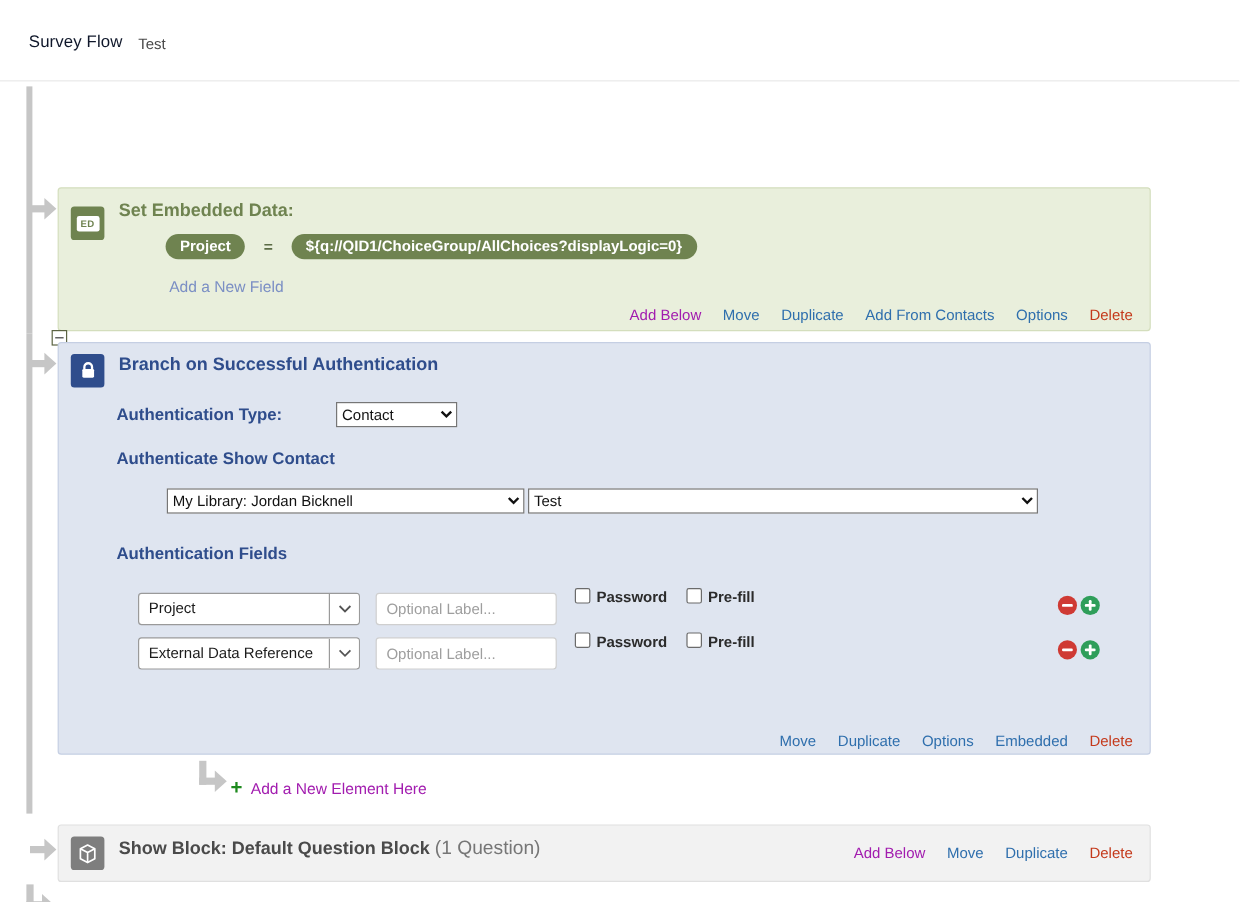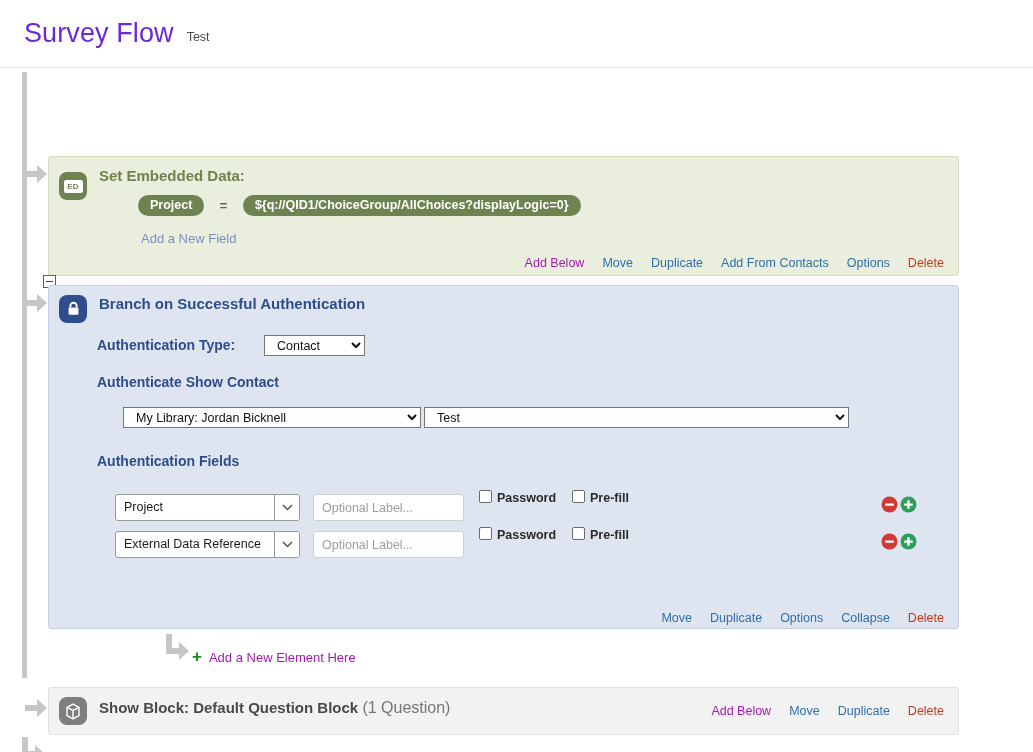--- a/index.html
+++ b/index.html
@@ -14,22 +14,22 @@
   
   #app-header {
     height: 68px;
     border-bottom: 1px solid #e3e3e3;
     display: flex;
     align-items: center;
     padding-left: 24px;
     background: #ffffff;
   }
   #app-header .title {
-    font-size: 27px;
-    color: #6d28d9;
+    font-size: 14px;
+    color: #0f172a;
     font-weight: 400;
     letter-spacing: .1px;
   }
   #app-header .subtitle {
     font-size: 12.5px;
     color: #4a4a4a;
     margin-left: 13px;
     position: relative;
     top: 3px;
   }
@@ -109,21 +109,21 @@
   }
   .el-block {
     background: #f2f2f2;
     border: 1px solid #e0e0e0;
   }
 
   
   .el-icon {
     position: absolute;
     width: 28px; height: 28px;
-    border-radius: 8px;
+    border-radius: 3px;
     display: flex; align-items: center; justify-content: center;
   }
   .icon-ed   { background: #6f8350; }
   .icon-lock { background: #2f4d8c; }
   .icon-block{ background: #7e7e7e; }
 
   .ed-glyph {
     width: 19px; height: 13px;
     background: #ffffff;
     border-radius: 2px;
@@ -197,21 +197,22 @@
   }
   select.q-select {
     position: absolute;
     font-family: "Liberation Sans", sans-serif;
     font-size: 12.5px;
     color: #111;
     background: #ffffff;
     border: 1px solid #767676;
     border-radius: 0;
     height: 21px;
-    padding: 1px 8px;
+    padding: 1px 0;
+    margin-left: 16px;
   }
 
   
   .combo {
     position: absolute;
     height: 27px;
     display: flex;
     background: #ffffff;
     border: 1px solid #9a9a9a;
     border-radius: 3px;
@@ -437,21 +438,21 @@
         <circle cx="8.5" cy="8.5" r="8" fill="#2f9e5a"></circle>
         <rect x="4" y="7.4" width="9" height="2.3" rx="1" fill="#ffffff"></rect>
         <rect x="7.35" y="4" width="2.3" height="9" rx="1" fill="#ffffff"></rect>
       </svg>
     </div>
 
     <div class="actions" style="right:14px;top:325px;">
       <span class="lnk lnk-blue">Move</span>
       <span class="lnk lnk-blue">Duplicate</span>
       <span class="lnk lnk-blue">Options</span>
-      <span class="lnk lnk-blue">Collapse</span>
+      <span class="lnk lnk-blue">Embedded</span>
       <span class="lnk lnk-red">Delete</span>
     </div>
   </div>
 
   <div class="elbow" style="left:166px;top:566px;">
     <div class="v"></div>
       <div class="h"></div>
       <div class="head"></div>
   </div>
   <div class="add-el-row" style="left:192px;top:581px;">

